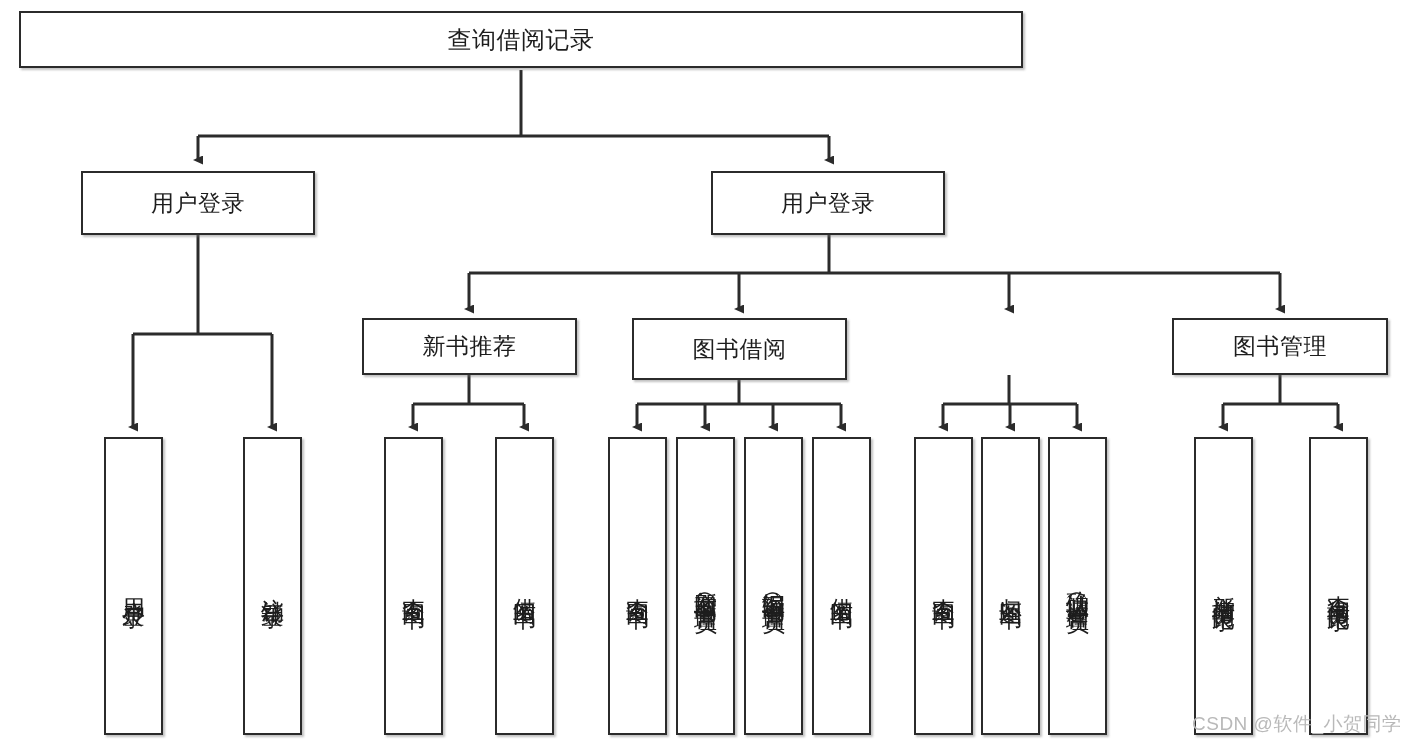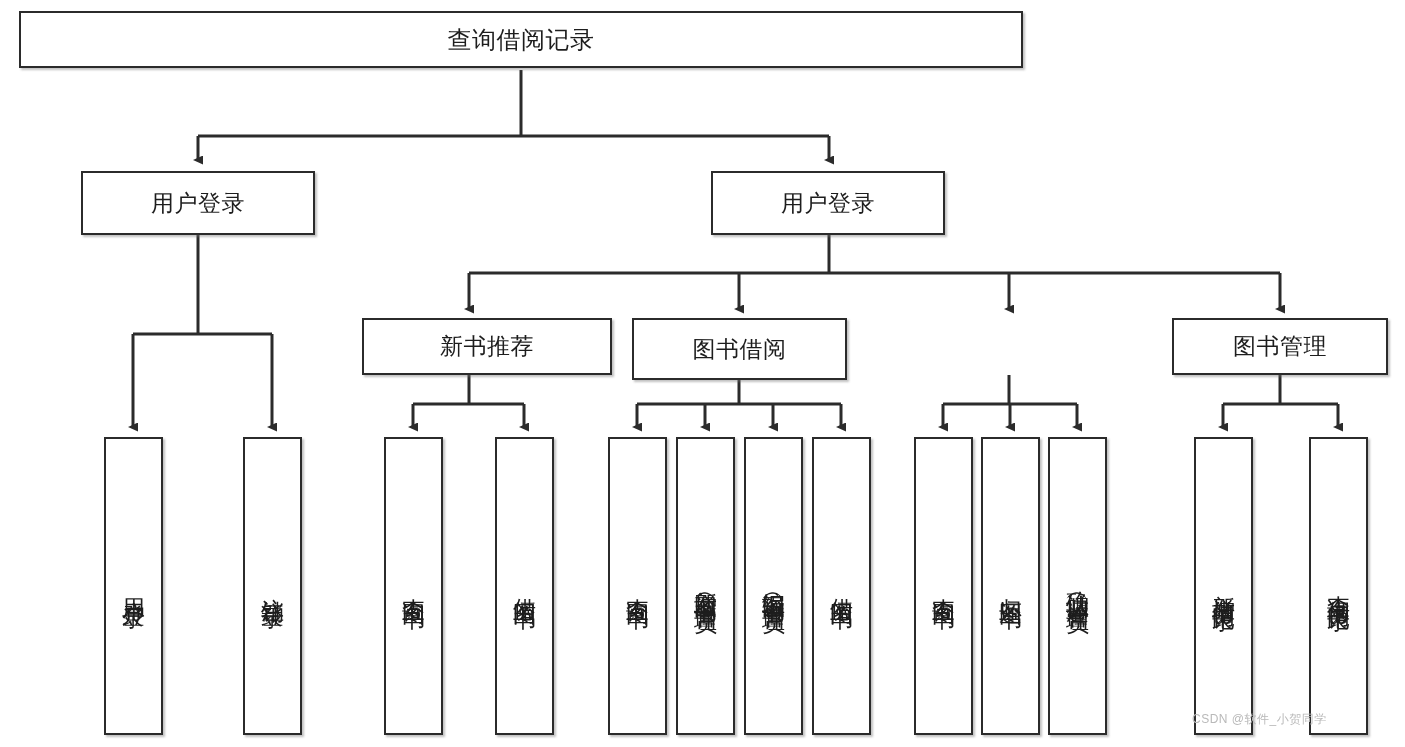--- a/index.html
+++ b/index.html
@@ -53,21 +53,21 @@
     text-orientation: upright;
     letter-spacing: 3px;
   }
   #root-node .node-label {
     font-size: 24px;
   }
   #watermark {
     position: absolute;
     left: 1192px;
     top: 711px;
-    font-size: 12px;
+    font-size: 19px;
     color: #b9b9b9;
     letter-spacing: 0.5px;
     white-space: nowrap;
     user-select: none;
   }
 </style>
 </head>
 <body>
 
 <div id="diagram-canvas">
@@ -127,21 +127,21 @@
   </div>
 
   <div class="node horizontal" style="left:81px; top:171px; width:234px; height:64px;">
     <span class="node-label">用户登录</span>
   </div>
 
   <div class="node horizontal" style="left:711px; top:171px; width:234px; height:64px;">
     <span class="node-label">用户登录</span>
   </div>
 
-  <div class="node horizontal" style="left:362px; top:318px; width:250px; height:57px;">
+  <div class="node horizontal" style="left:362px; top:318px; width:215px; height:57px;">
     <span class="node-label">新书推荐</span>
   </div>
 
   <div class="node horizontal" style="left:632px; top:318px; width:215px; height:62px;">
     <span class="node-label">图书借阅</span>
   </div>
 
 
   <div class="node horizontal" style="left:1172px; top:318px; width:216px; height:57px;">
     <span class="node-label">图书管理</span>

